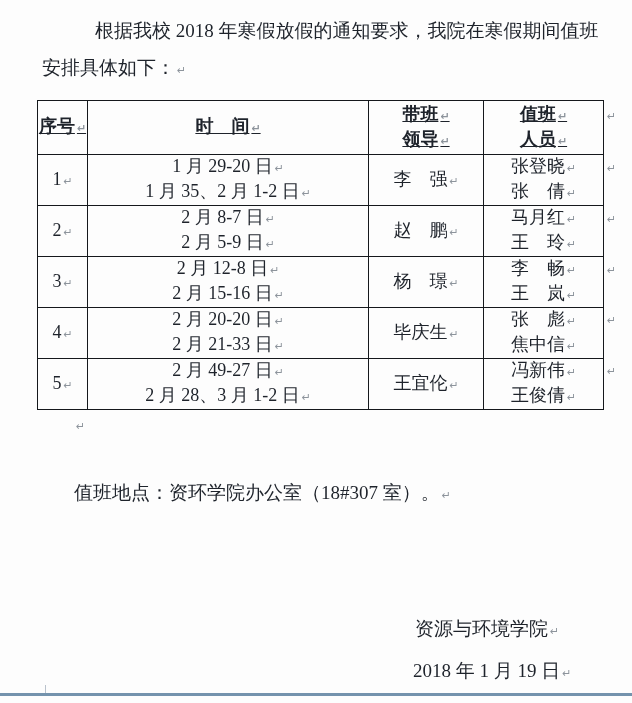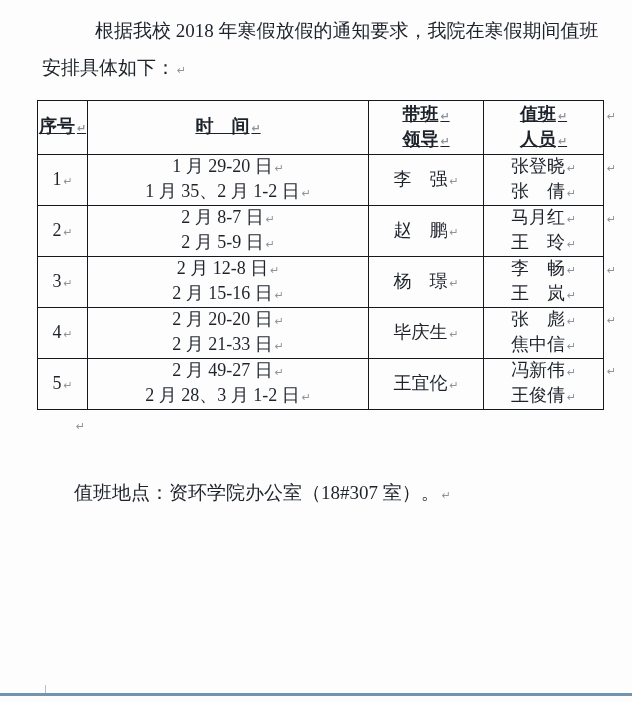--- a/index.html
+++ b/index.html
@@ -158,17 +158,23 @@
   <span class="rowmark" style="top:260px"><span class="pilcrow">↵</span></span>
   <span class="rowmark" style="top:310px"><span class="pilcrow">↵</span></span>
   <span class="rowmark" style="top:361px"><span class="pilcrow">↵</span></span>
 
   <span class="empty-para"><span class="pilcrow">↵</span></span>
 
   <div class="note note-location">
     <span>值班地点：资环学院办公室（18#307 室）。</span><span class="pilcrow">↵</span>
   </div>
 
+  <div class="sig sig-org">
+    <span>资源与环境学院</span><span class="pilcrow">↵</span>
+  </div>
+  <div class="sig sig-date">
+    <span>2018 年 1 月 19 日</span><span class="pilcrow">↵</span>
+  </div>
 
   <div class="bottom-tick"></div>
   <div class="bottom-line"></div>
 
 </div>
 
 </body></html>

